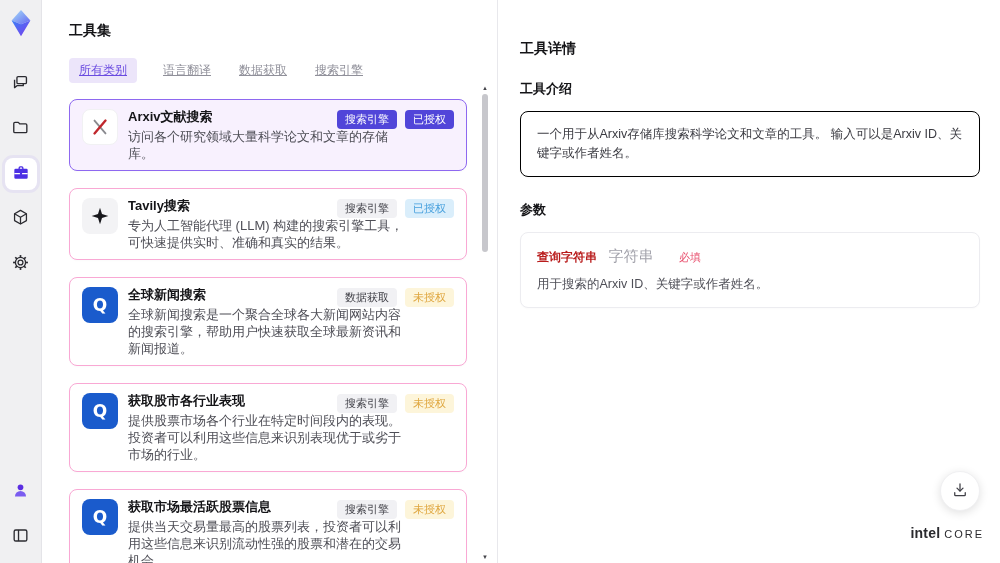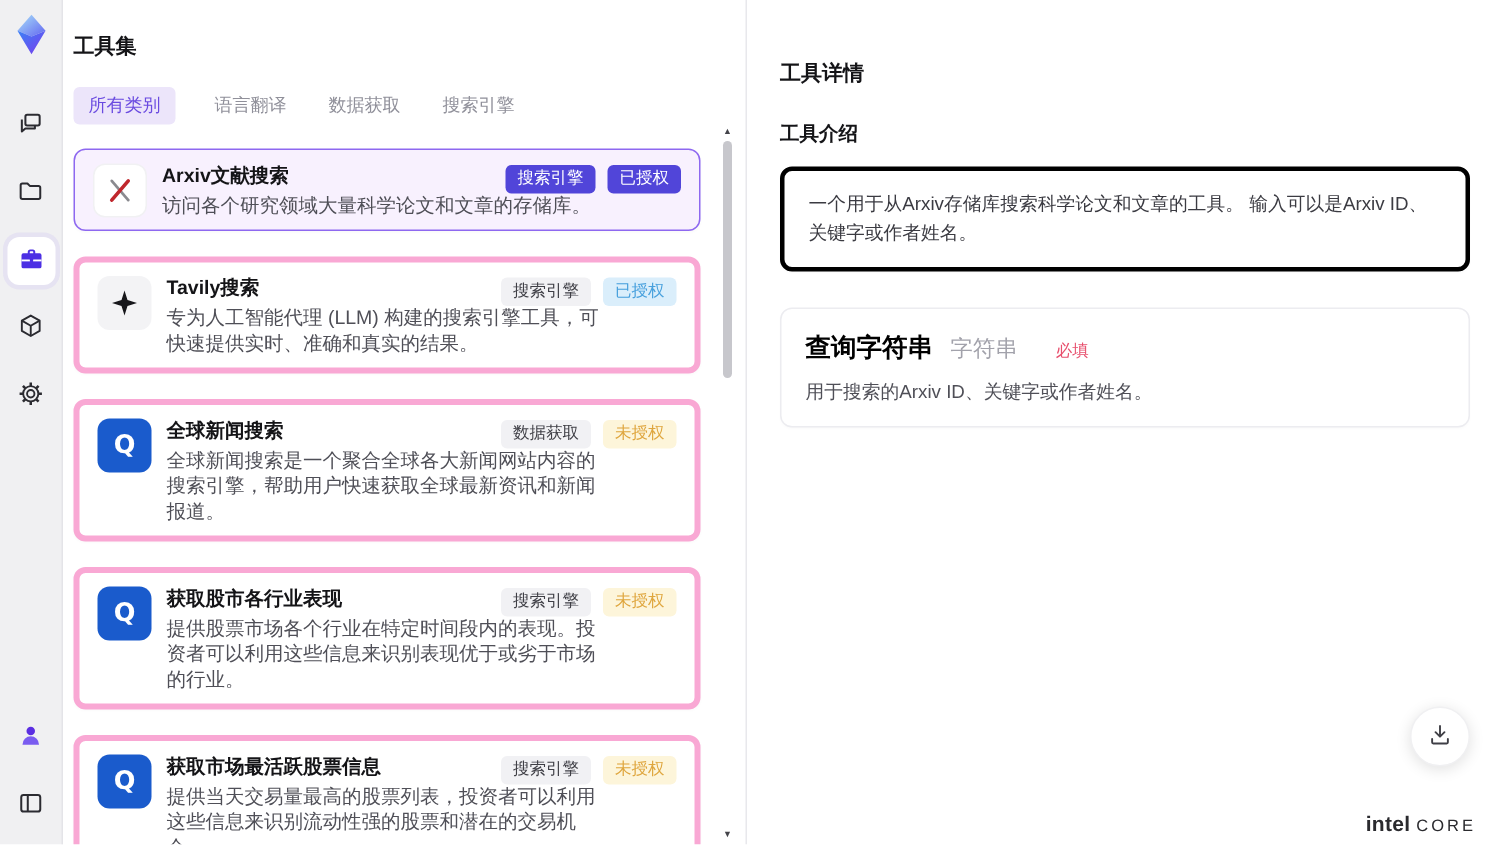--- a/index.html
+++ b/index.html
@@ -24,34 +24,34 @@
     border-radius:8px; cursor:pointer; margin-bottom:13px;
   }
   .rail-btn.active { background:#ffffff; box-shadow:0 0 0 3px rgba(120,80,240,0.08); }
   .rail-spacer { flex:1; }
   .rail-btn:last-child { margin-bottom:0; }
 
   
   .list-panel {
     width:456px; flex:none; height:100%;
     border-right:1px solid #e8e8ec;
-    padding:14px 30px 0 7px;
+    padding:14px 30px 0 27px;
     position:relative; overflow:hidden; background:#fff;
   }
   .panel-title { font-size:14px; font-weight:bold; margin:8px 0 18px 0; color:#141417; }
   .tabs { display:flex; align-items:center; gap:24px; }
   .tab {
     border:none; background:transparent; font-size:12px; color:#90909a;
-    padding:4px 2px; cursor:pointer; border-radius:4px; white-space:nowrap;
+    padding:4px 2px; cursor:pointer; border-radius:4px; white-space:nowrap;text-decoration:underline;
   }
   .tab.active { background:#ece5fa; color:#6a4be0; padding:4px 10px; }
   .tool-list { margin-top:16px; display:flex; flex-direction:column; gap:17px; }
   .card {
     position:relative; display:flex; gap:10px;
-    border:4px solid #f9a8d4; border-radius:8px;
+    border:1px solid #f9a8d4; border-radius:8px;
     background:#ffffff; padding:8px 12px;
     box-shadow:0 1px 2px rgba(0,0,0,0.02); cursor:pointer;
   }
   .card.selected { background:#f8f1fe; border:1.5px solid #8e68f0; }
   .card-icon {
     width:36px; height:36px; flex:none; border-radius:8px;
     display:flex; align-items:center; justify-content:center; margin-top:1px;
   }
   .icon-white { background:#ffffff; border:1px solid #f1f1f3; }
   .icon-gray  { background:#f3f3f5; }
@@ -72,42 +72,42 @@
   .vscroll .arrow { position:absolute; left:0; width:10px; text-align:center; font-size:6px; color:#44444a; line-height:8px; }
   .vscroll .arrow.up { top:0; }
   .vscroll .arrow.down { bottom:0; }
   .vscroll .thumb { position:absolute; top:10px; left:2px; width:6px; height:158px; background:#c7c7cc; border-radius:3px; }
 
   
   .detail-panel { flex:1; height:100%; position:relative; padding:32px 20px 0 22px; background:#fff; }
   .detail-title { font-size:14px; font-weight:bold; margin:8px 0 22px 0; color:#141417; }
   .section-h { font-size:13px; font-weight:bold; color:#141417; margin-bottom:13px; }
   .intro-card {
-    border:3px solid #000000; border-radius:8px; background:#fff;
+    border:1px solid #000000; border-radius:8px; background:#fff;
     padding:13px 16px; font-size:12.5px; color:#3b3b42; line-height:1.5;
     box-shadow:0 1px 2px rgba(0,0,0,0.02); margin-bottom:24px;
   }
   .param-card {
     border:1px solid #ececf0; border-radius:8px; background:#fff;
     padding:14px 16px; box-shadow:0 1px 2px rgba(0,0,0,0.02);
   }
-  .param-name { font-size:17px; font-weight:bold; color:#000000; }
+  .param-name { font-size:12px; font-weight:bold; color:#b91c1c; }
   .param-type { font-size:15px; color:#a2a2ab; margin-left:7px; }
   .param-req  { font-size:11px; color:#e8506e; margin-left:21px; }
   .param-desc { font-size:12.5px; color:#4f4f57; margin-top:9px; line-height:1.5; }
 
   .fab {
     position:absolute; right:20px; bottom:52px;
     width:40px; height:40px; border-radius:50%;
     background:#fff; border:1px solid #f0f0f2;
     box-shadow:0 2px 10px rgba(0,0,0,0.12);
     display:flex; align-items:center; justify-content:center; cursor:pointer;
   }
   .intel-logo {
-    position:absolute; right:16px; bottom:6px;
+    position:absolute; right:16px; bottom:22px;
     display:flex; align-items:baseline; gap:4px; color:#2a2a2e;
   }
   .intel-word { font-size:14px; font-weight:bold; letter-spacing:0.2px; }
   .core-word  { font-size:11px; letter-spacing:2px; }
 </style>
 </head>
 <body>
 
 <nav class="rail">
   <div class="logo">
@@ -300,20 +300,21 @@
 </section>
 
 <section class="detail-panel">
   <h1 class="detail-title">工具详情</h1>
 
   <h2 class="section-h">工具介绍</h2>
   <div class="intro-card">
     <span>一个用于从Arxiv存储库搜索科学论文和文章的工具。 输入可以是Arxiv ID、关键字或作者姓名。</span>
   </div>
 
+  <h2 class="section-h">参数</h2>
   <div class="param-card">
     <div>
       <span class="param-name">查询字符串</span>
       <span class="param-type">字符串</span>
       <span class="param-req">必填</span>
     </div>
     <div class="param-desc">用于搜索的Arxiv ID、关键字或作者姓名。</div>
   </div>
 
   <button class="fab">

